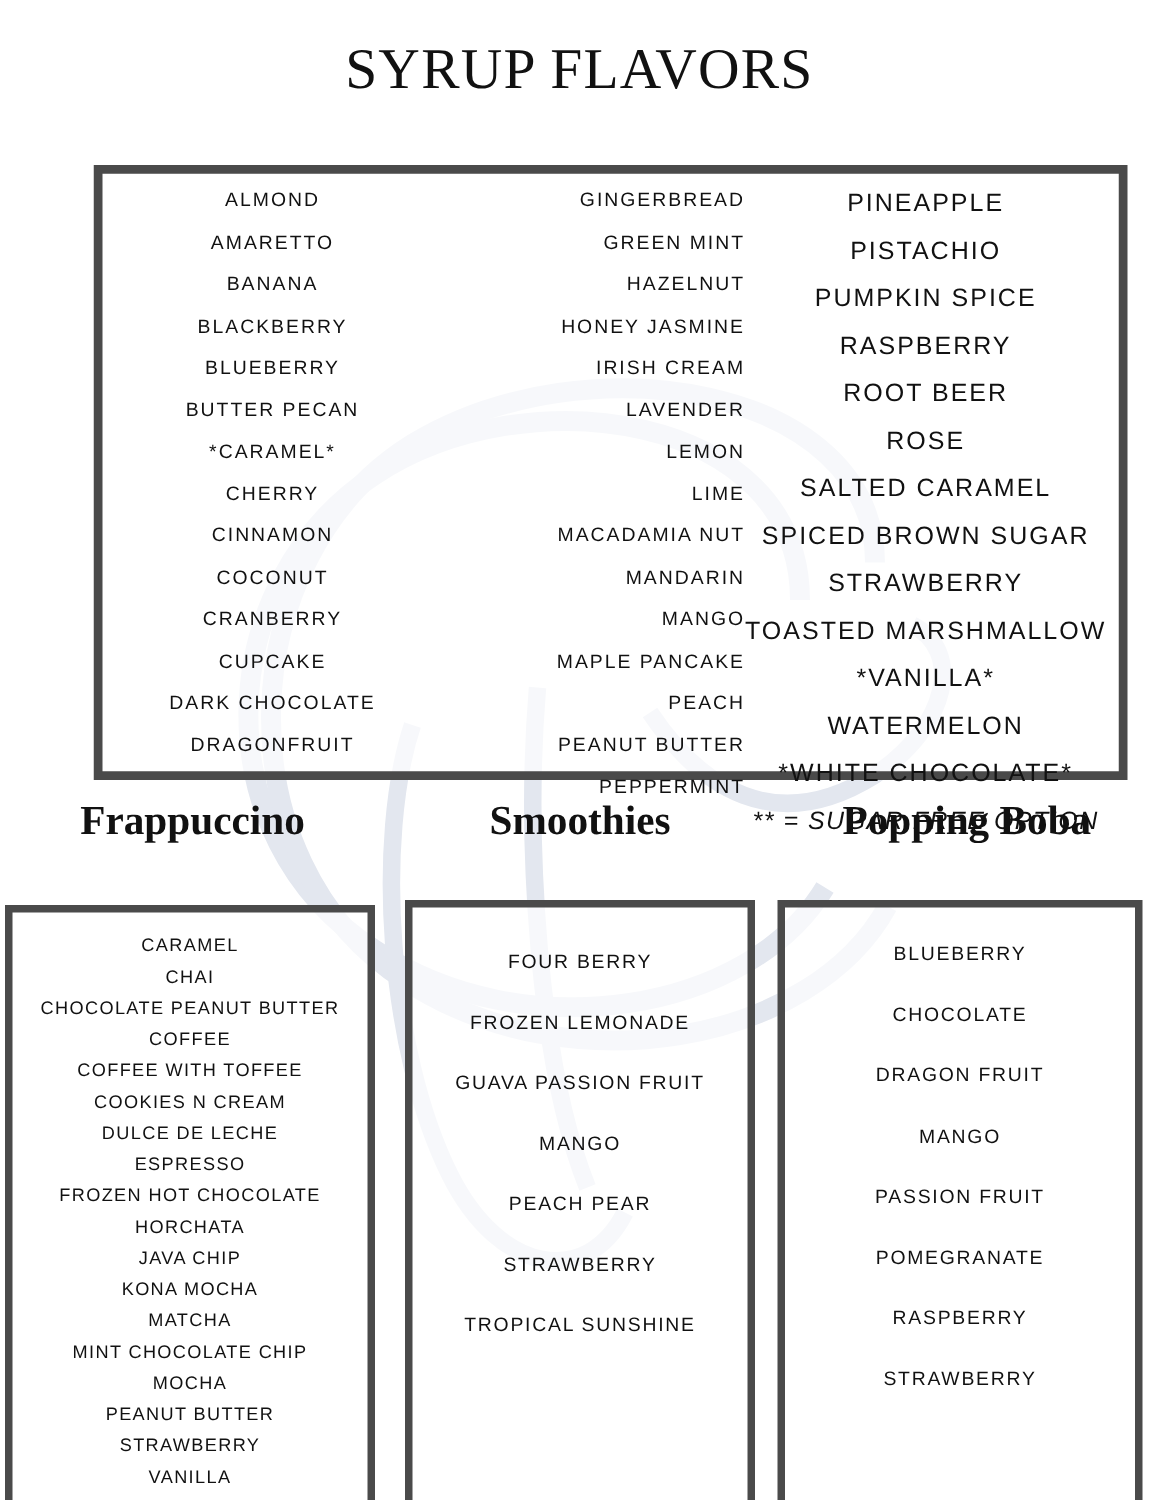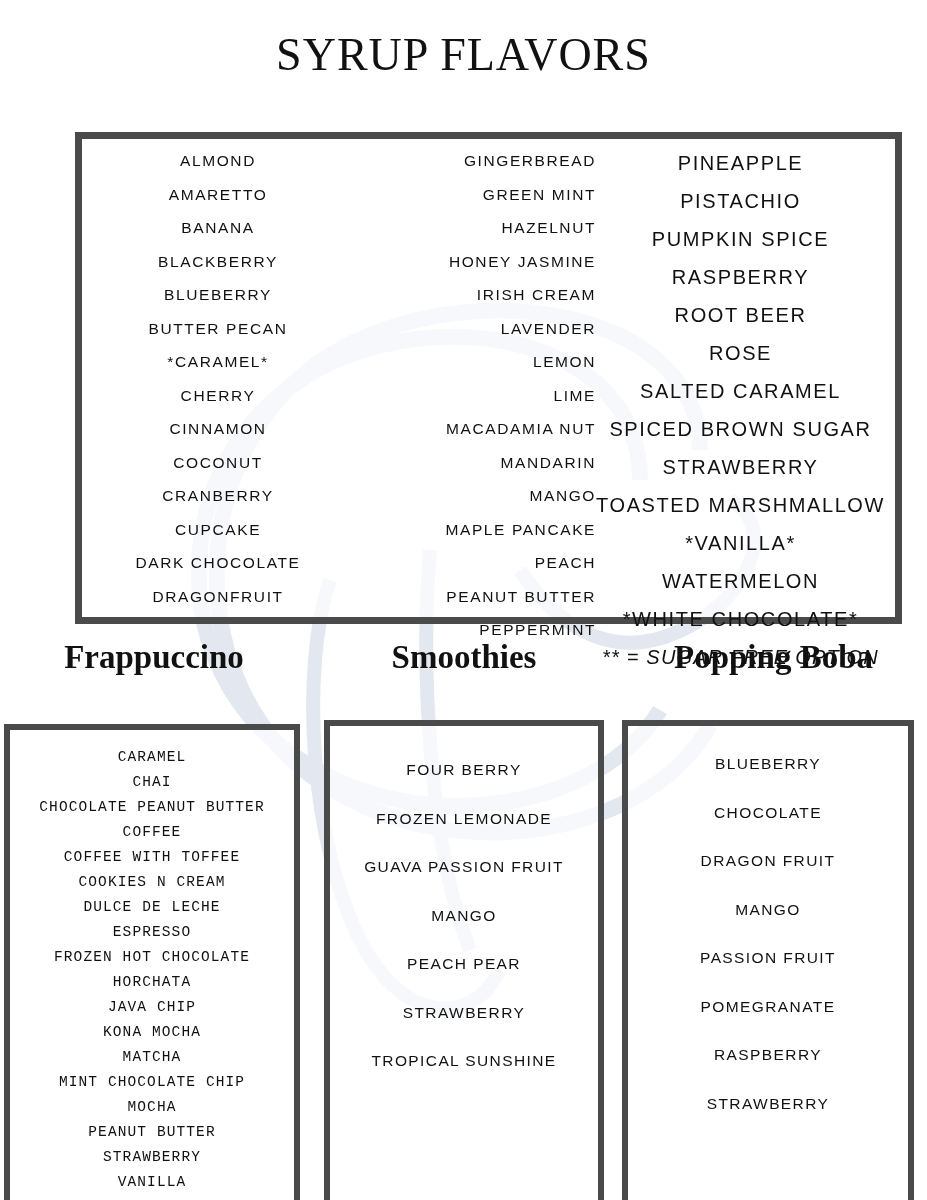--- a/index.html
+++ b/index.html
@@ -139,21 +139,20 @@
     padding-top: 30px;
   }
 
   .frapp-item {
     font-size: 14.5px;
     letter-spacing: 1.1px;
     text-transform: uppercase;
     margin-bottom: 10.5px;
     line-height: 1;
     white-space: nowrap;
-    font-family: Liberation Mono, monospace;
   }
   .smoothie-item {
     font-size: 15.5px;
     letter-spacing: 1.4px;
     text-transform: uppercase;
     margin-bottom: 33px;
     line-height: 1;
     white-space: nowrap;
   }
   .boba-item {

